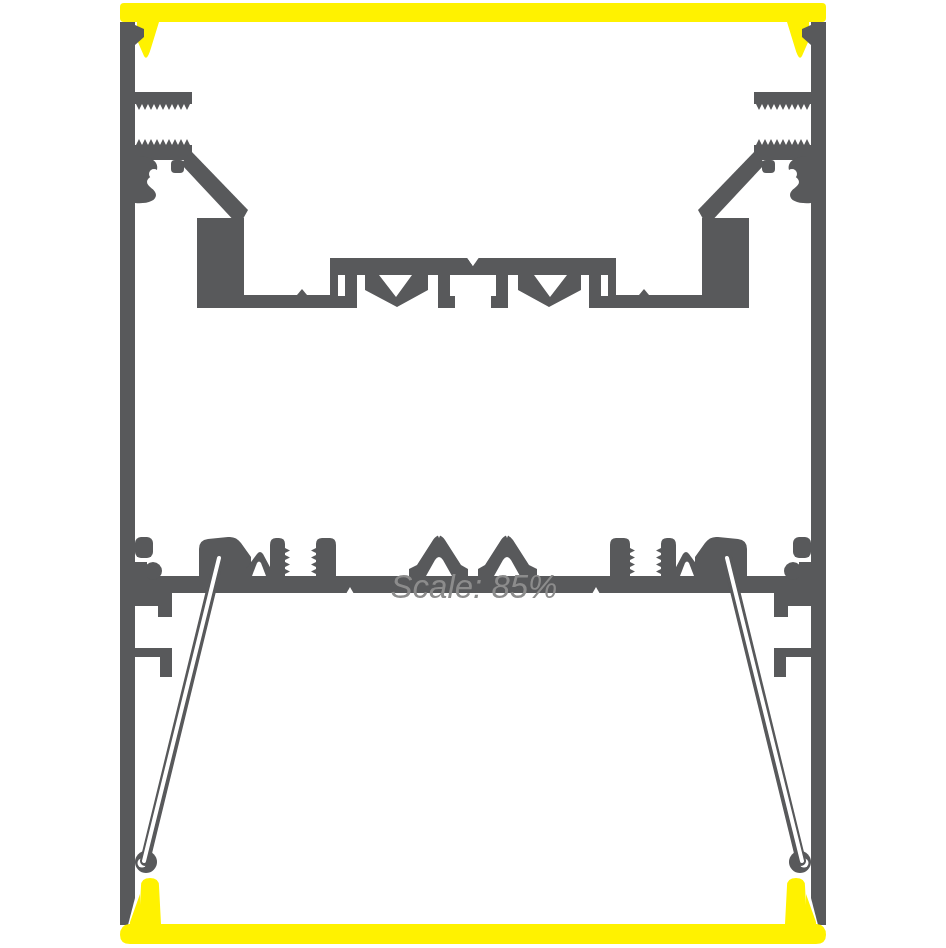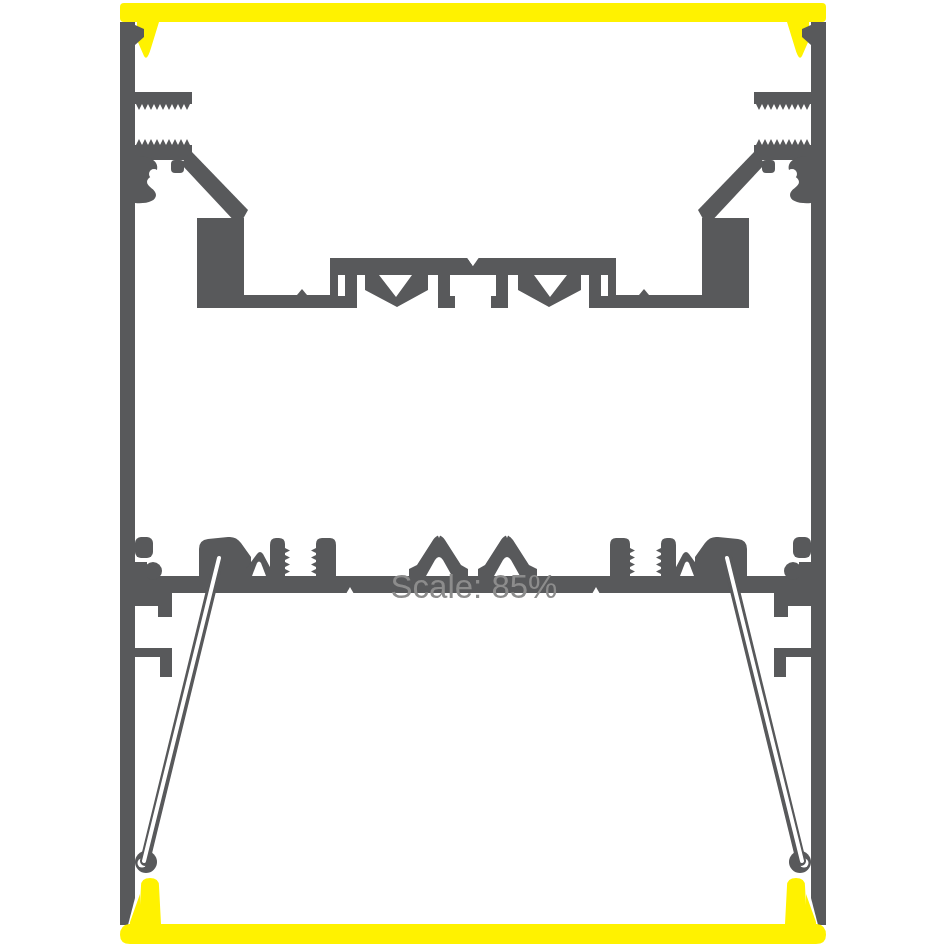--- a/index.html
+++ b/index.html
@@ -1,16 +1,16 @@
 <!DOCTYPE html>
 <html><head>
 <meta charset="utf-8">
 <style>
   html,body{margin:0;padding:0;background:#ffffff;}
-  .stage{width:946px;height:948px;position:relative;background:#ffffff;overflow:hidden;}
+  .stage{width:946px;height:948px;position:relative;background:#ffffff;overflow:hidden;font-style:italic;}
   svg{display:block;}
   .watermark{font-family:"Liberation Sans","DejaVu Sans",sans-serif;font-weight:400;}
 </style>
 </head>
 <body>
 
 <div class="stage">
 <svg width="946" height="948" viewBox="0 0 946 948">
 
   <g id="half-left">

